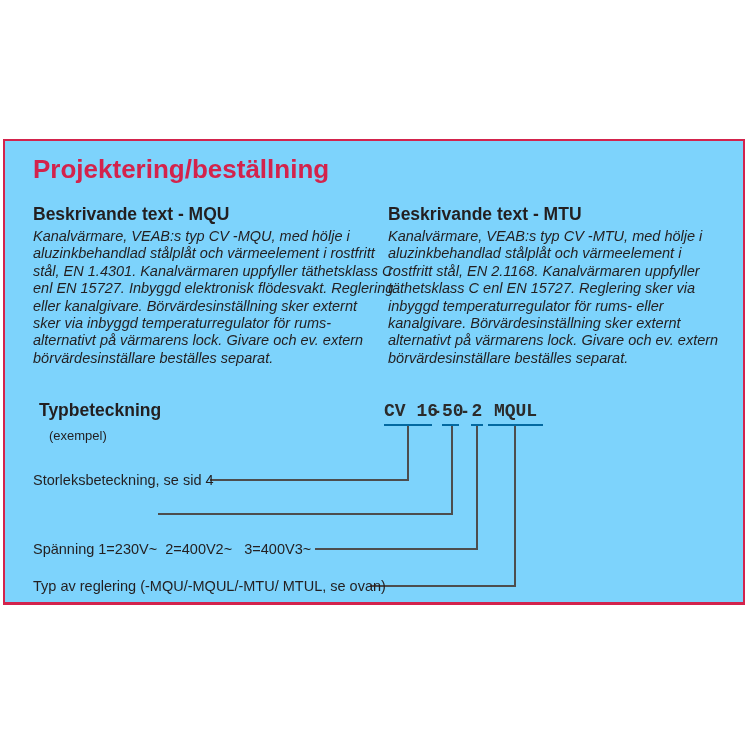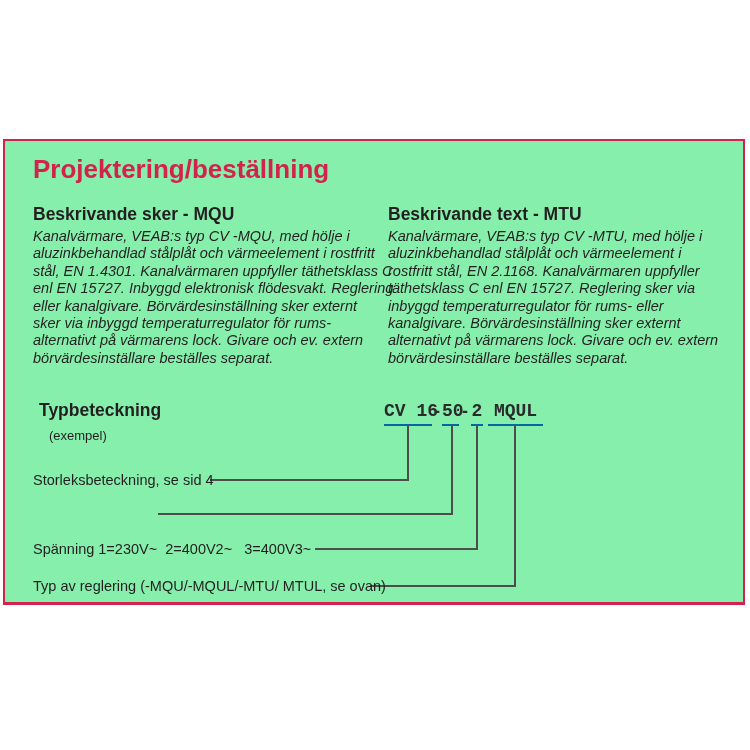--- a/index.html
+++ b/index.html
@@ -17,21 +17,21 @@
   }
   .frame {
     position: absolute;
     left: 3px;
     top: 139px;
     width: 742px;
     height: 466px;
     border: 2px solid #d3234c;
     border-bottom-width: 3px;
     box-sizing: border-box;
-    background: #86efac;
+    background: #7dd3fc;
   }
   .abs { position: absolute; }
   .page-title {
     left: 28px;
     top: 12px;
     font-size: 26px;
     line-height: 32px;
     font-weight: bold;
     color: #d3234c;
     white-space: nowrap;
@@ -95,21 +95,21 @@
   }
 </style>
 </head>
 <body>
 
 <div class="page">
   <div class="frame">
 
     <div class="abs page-title">Projektering/beställning</div>
 
-    <div class="abs section-heading col-left">Beskrivande sker - MQU</div>
+    <div class="abs section-heading col-left">Beskrivande text - MQU</div>
     <div class="abs para col-left">
       <div>Kanalvärmare, VEAB:s typ CV -MQU, med hölje i</div>
       <div>aluzinkbehandlad stålplåt och värmeelement i rostfritt</div>
       <div>stål, EN 1.4301. Kanalvärmaren uppfyller täthetsklass C</div>
       <div>enl EN 15727. Inbyggd elektronisk flödesvakt. Reglering</div>
       <div>eller kanalgivare. Börvärdesinställning sker externt</div>
       <div>sker via inbyggd temperaturregulator för rums-</div>
       <div>alternativt på värmarens lock. Givare och ev. extern</div>
       <div>börvärdesinställare beställes separat.</div>
     </div>

